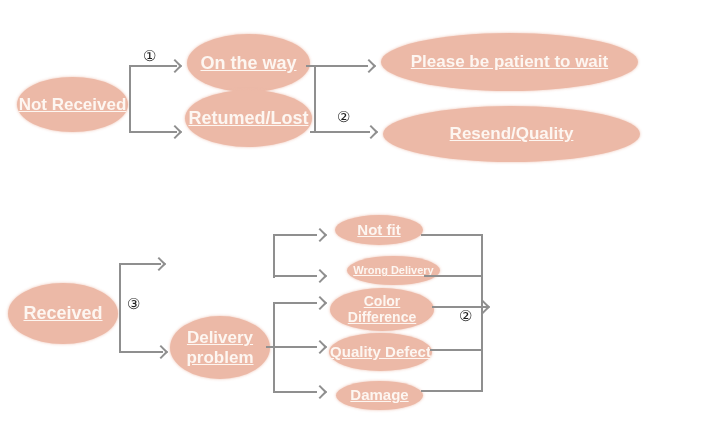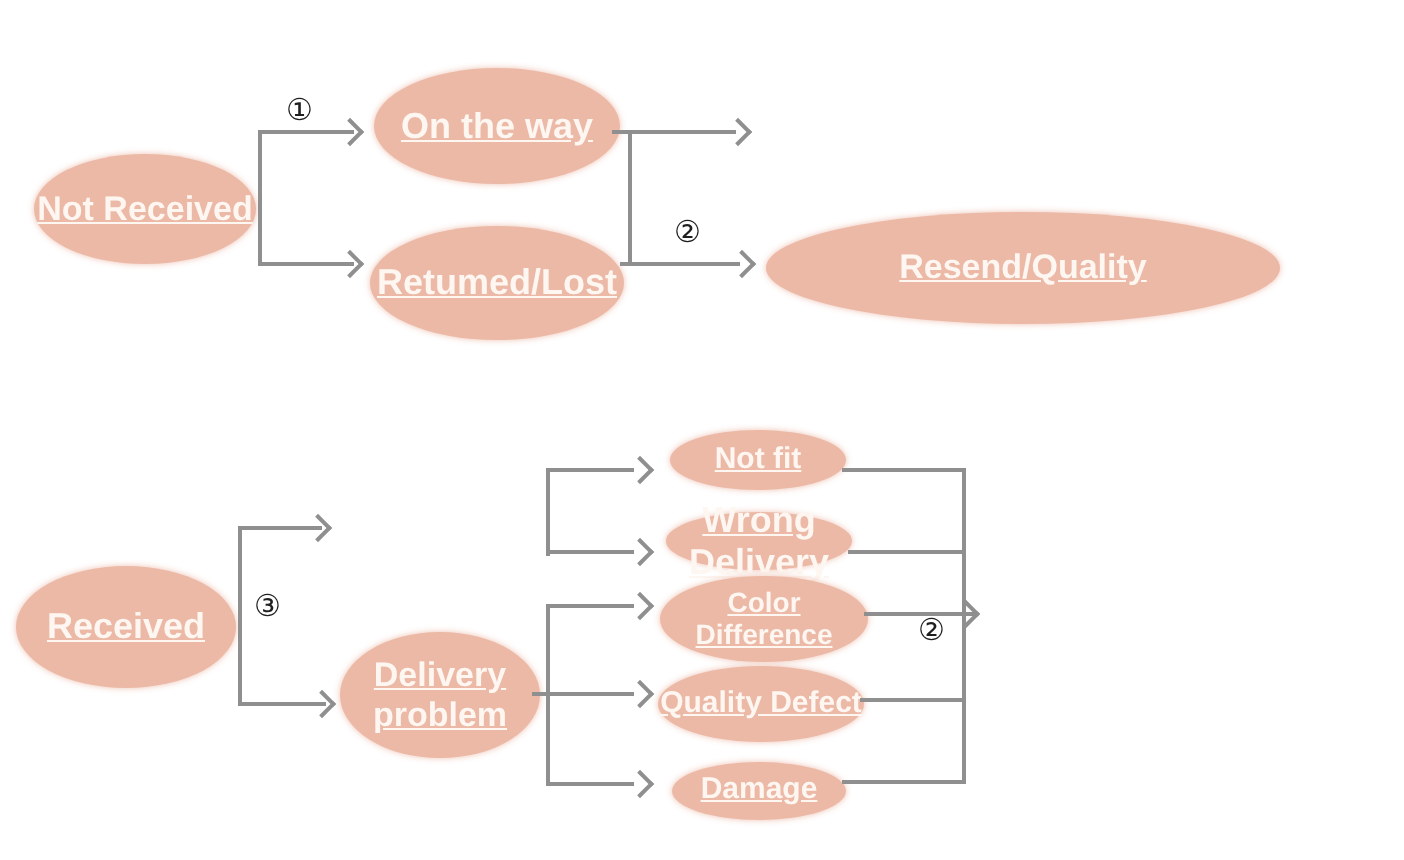--- a/index.html
+++ b/index.html
@@ -38,33 +38,36 @@
   <div class="vl" style="left:129px;top:65px;height:68px"></div>
   <div class="hl" style="left:129px;top:65px;width:48px"></div>
   <span class="ah" style="left:170px;top:61px"></span>
   <div class="hl" style="left:129px;top:131px;width:48px"></div>
   <span class="ah" style="left:170px;top:127px"></span>
   <div class="ann" style="left:143px;top:48px">①</div>
 
   <div class="node" style="left:187px;top:34px;width:123px;height:58px;font-size:18px">
     <span class="lbl">On the way</span>
   </div>
-  <div class="node" style="left:185px;top:113px;width:127px;height:57px;font-size:18px">
+  <div class="node" style="left:185px;top:90px;width:127px;height:57px;font-size:18px">
     <span class="lbl">Retumed/Lost</span>
   </div>
 
   <div class="hl" style="left:306px;top:65px;width:10px"></div>
   <div class="hl" style="left:310px;top:131px;width:6px"></div>
   <div class="vl" style="left:314px;top:65px;height:68px"></div>
   <div class="hl" style="left:314px;top:65px;width:54px"></div>
   <span class="ah" style="left:364px;top:61px"></span>
   <div class="hl" style="left:314px;top:131px;width:56px"></div>
   <span class="ah" style="left:366px;top:127px"></span>
   <div class="ann" style="left:337px;top:109px">②</div>
 
+  <div class="node" style="left:381px;top:33px;width:257px;height:58px;font-size:17px">
+    <span class="lbl">Please be patient to wait</span>
+  </div>
   <div class="node" style="left:383px;top:106px;width:257px;height:56px;font-size:17px">
     <span class="lbl">Resend/Quality</span>
   </div>
 
   <div class="node" style="left:8px;top:283px;width:110px;height:61px;font-size:18px">
     <span class="lbl">Received</span>
   </div>
 
   <div class="vl" style="left:119px;top:263px;height:90px"></div>
   <div class="hl" style="left:119px;top:263px;width:42px"></div>
@@ -87,21 +90,21 @@
   <div class="hl" style="left:273px;top:302px;width:44px"></div>
   <span class="ah" style="left:315px;top:298px"></span>
   <div class="hl" style="left:266px;top:346px;width:51px"></div>
   <span class="ah" style="left:315px;top:342px"></span>
   <div class="hl" style="left:273px;top:391px;width:44px"></div>
   <span class="ah" style="left:315px;top:387px"></span>
 
   <div class="node" style="left:335px;top:215px;width:88px;height:30px;font-size:15px">
     <span class="lbl">Not fit</span>
   </div>
-  <div class="node" style="left:333px;top:256px;width:93px;height:29px;font-size:18px">
+  <div class="node" style="left:347px;top:256px;width:93px;height:29px;font-size:11px">
     <span class="lbl">Wrong Delivery</span>
   </div>
   <div class="node" style="left:330px;top:288px;width:104px;height:43px;font-size:14px">
     <span class="lbl">Color Difference</span>
   </div>
   <div class="node" style="left:336px;top:381px;width:87px;height:29px;font-size:15px">
     <span class="lbl">Damage</span>
   </div>
   <div class="node" style="left:329px;top:333px;width:103px;height:38px;font-size:15px">
     <span class="lbl">Quality Defect</span>

